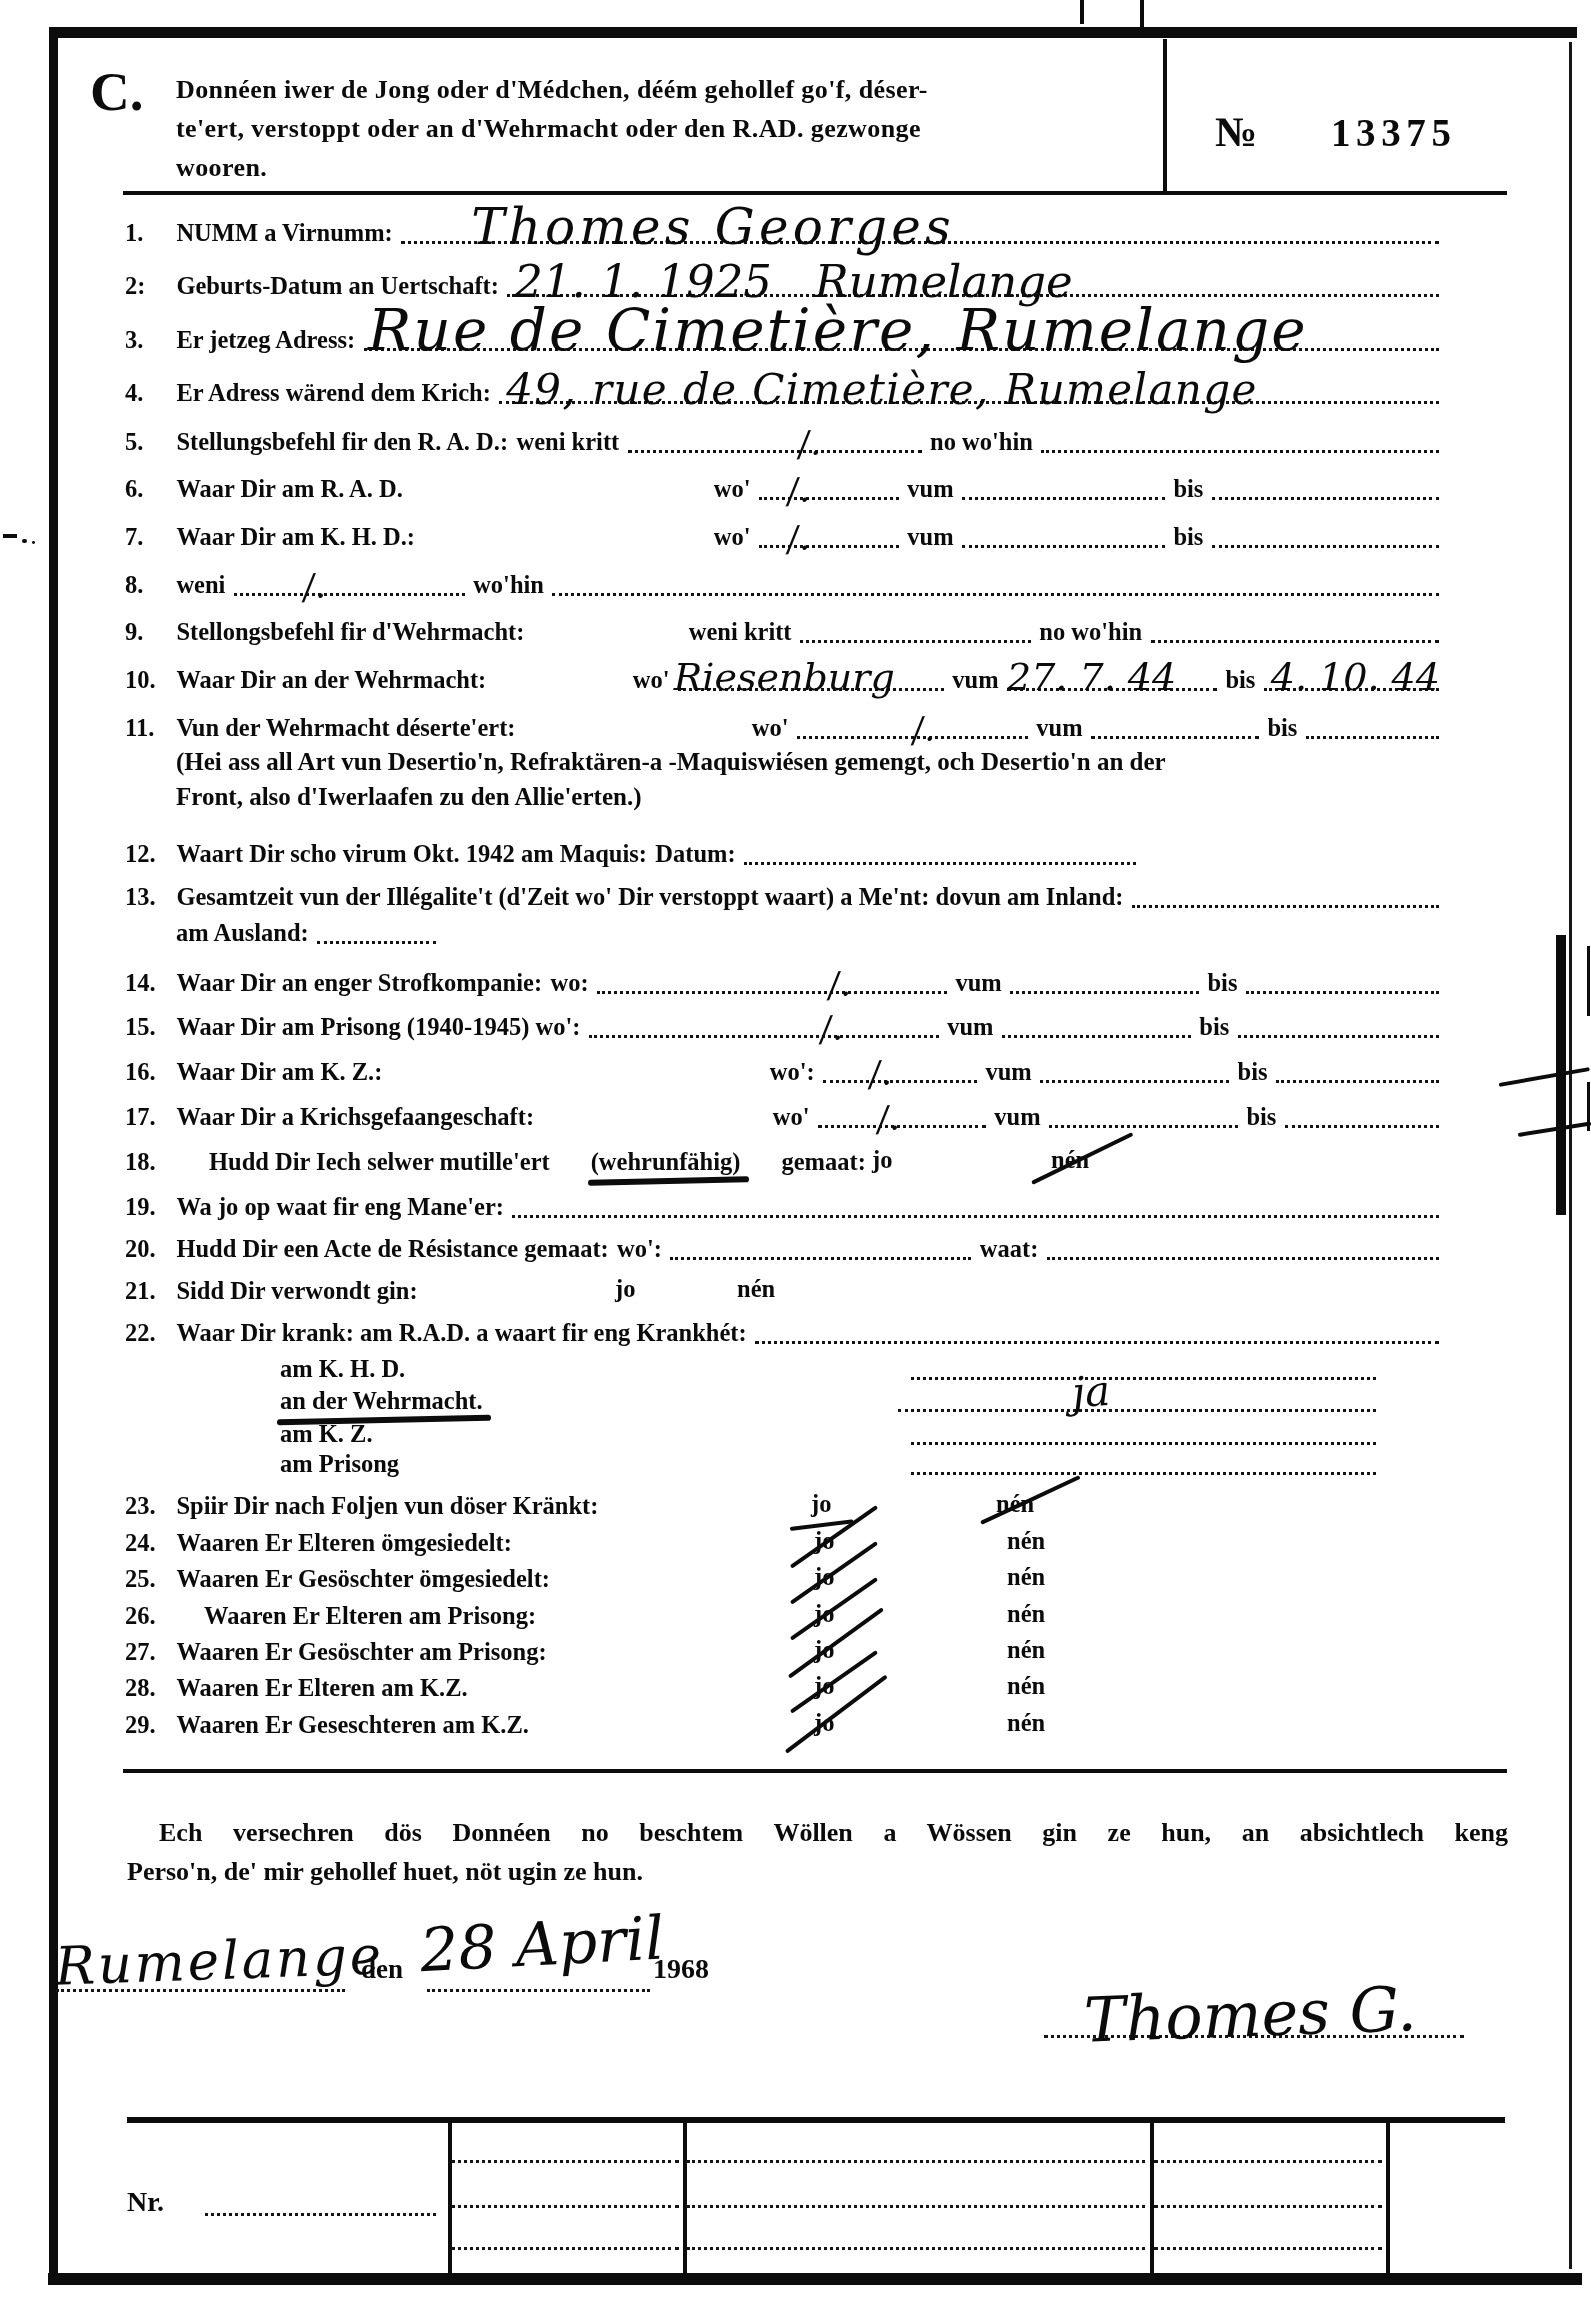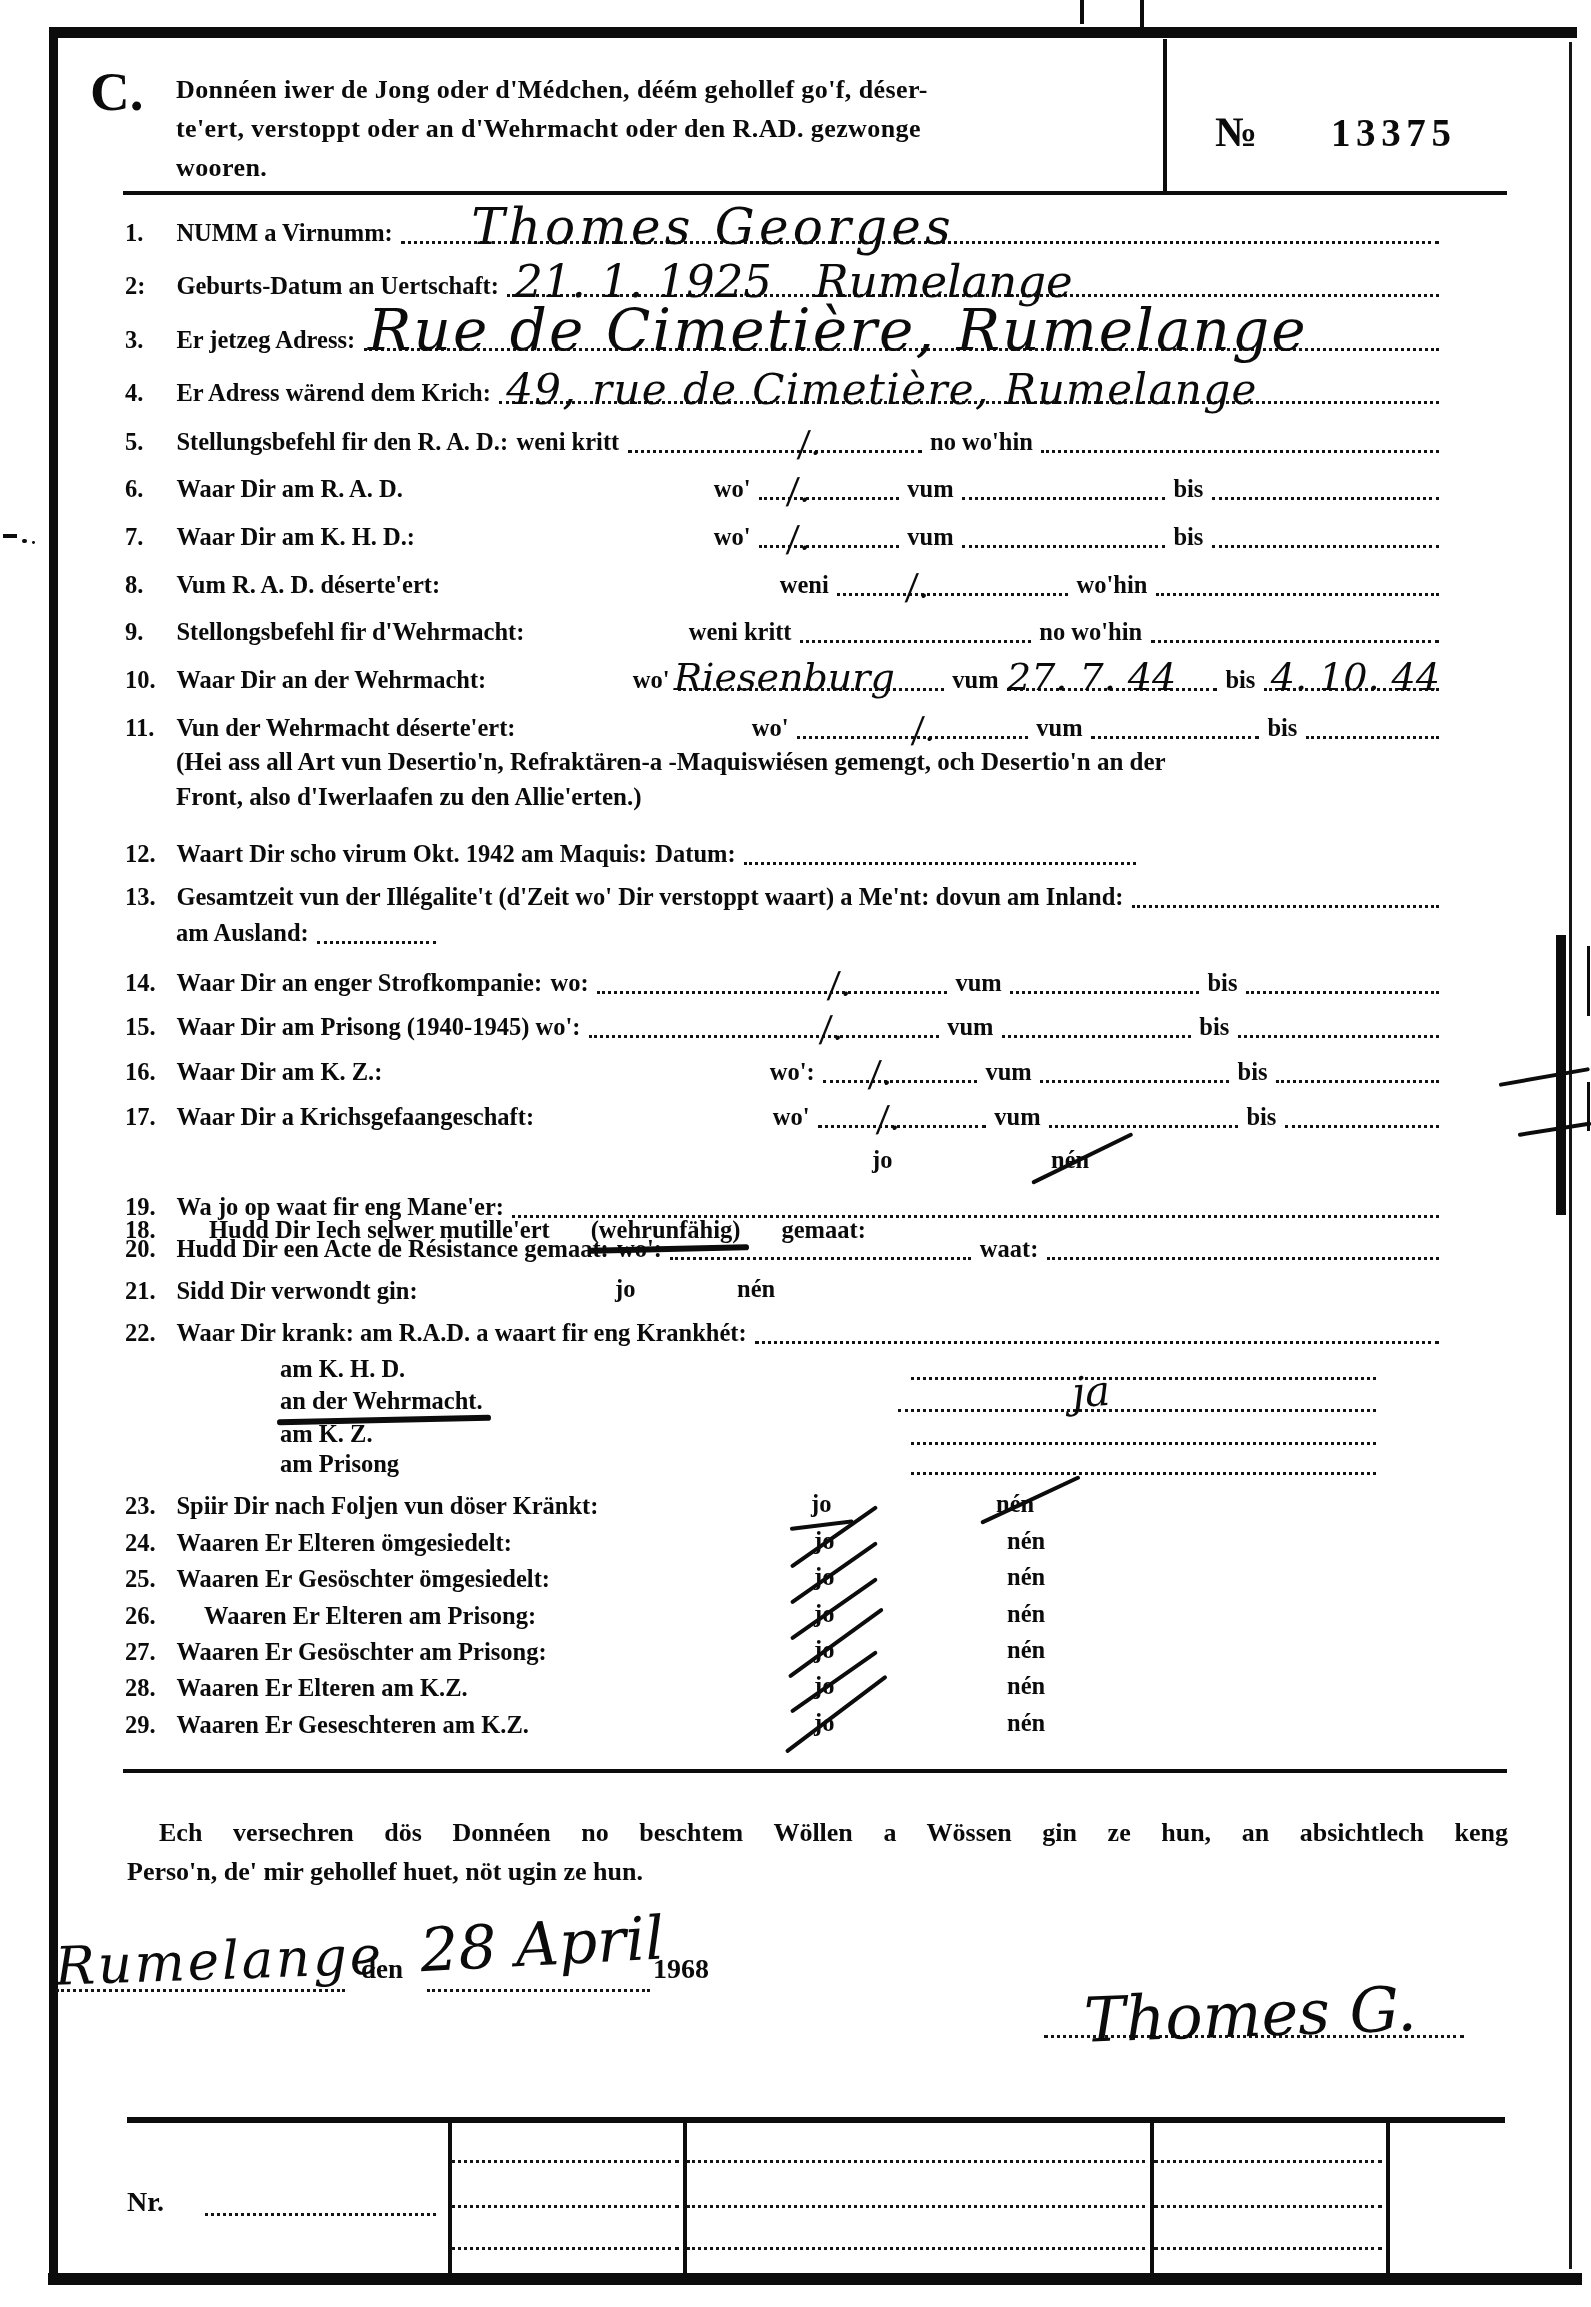--- a/index.html
+++ b/index.html
@@ -123,21 +123,20 @@
   <span class="dotted" style="flex:0 0 140px;">
       <span class="slash hw" style="left:20%;">/.</span>
     </span>
   <span class="kw">vum</span>
   <span class="dotted" style="flex:0 0 203px;"></span>
   <span class="kw">bis</span>
   <span class="dotted flex1"></span>
 </div>
 <div class="row" style="top:569px;">
   <span class="num">8.</span>
-  <span class="lbl" style="min-width:595px;">Vum R. A. D. déserte'ert:</span>
   <span class="kw">weni</span>
   <span class="dotted" style="flex:0 0 231px;">
       <span class="slash hw" style="left:30%;">/.</span>
     </span>
   <span class="kw">wo'hin</span>
   <span class="dotted flex1"></span>
 </div>
 <div class="row" style="top:616px;">
   <span class="num">9.</span>
   <span class="lbl" style="min-width:504px;">Stellongsbefehl fir d'Wehrmacht:</span>
@@ -235,21 +234,21 @@
   <span class="kw">wo'</span>
   <span class="dotted" style="flex:0 0 168px;">
       <span class="slash hw" style="left:35%;">/.</span>
     </span>
   <span class="kw">vum</span>
   <span class="dotted" style="flex:0 0 189px;"></span>
   <span class="kw">bis</span>
   <span class="dotted flex1"></span>
 </div>
 
-<div class="row" style="top:1214px;gap:41px;">
+<div class="row" style="top:1146px;gap:41px;">
   <span class="num">18.</span>
   <span class="lbl">Hudd Dir Iech selwer mutille'ert</span>
   <span class="lbl hand-underline">(wehrunfähig)</span>
   <span class="lbl">gemaat:</span>
 </div>
 <span class="yn" style="left:872px;top:1146px;">jo</span>
 <span class="yn" style="left:1051px;top:1146px;">nén</span>
 <div class="strike" style="left:1032px;top:1181px;width:112px;transform:rotate(-26deg);"></div>
 
 <div class="row" style="top:1191px;">

